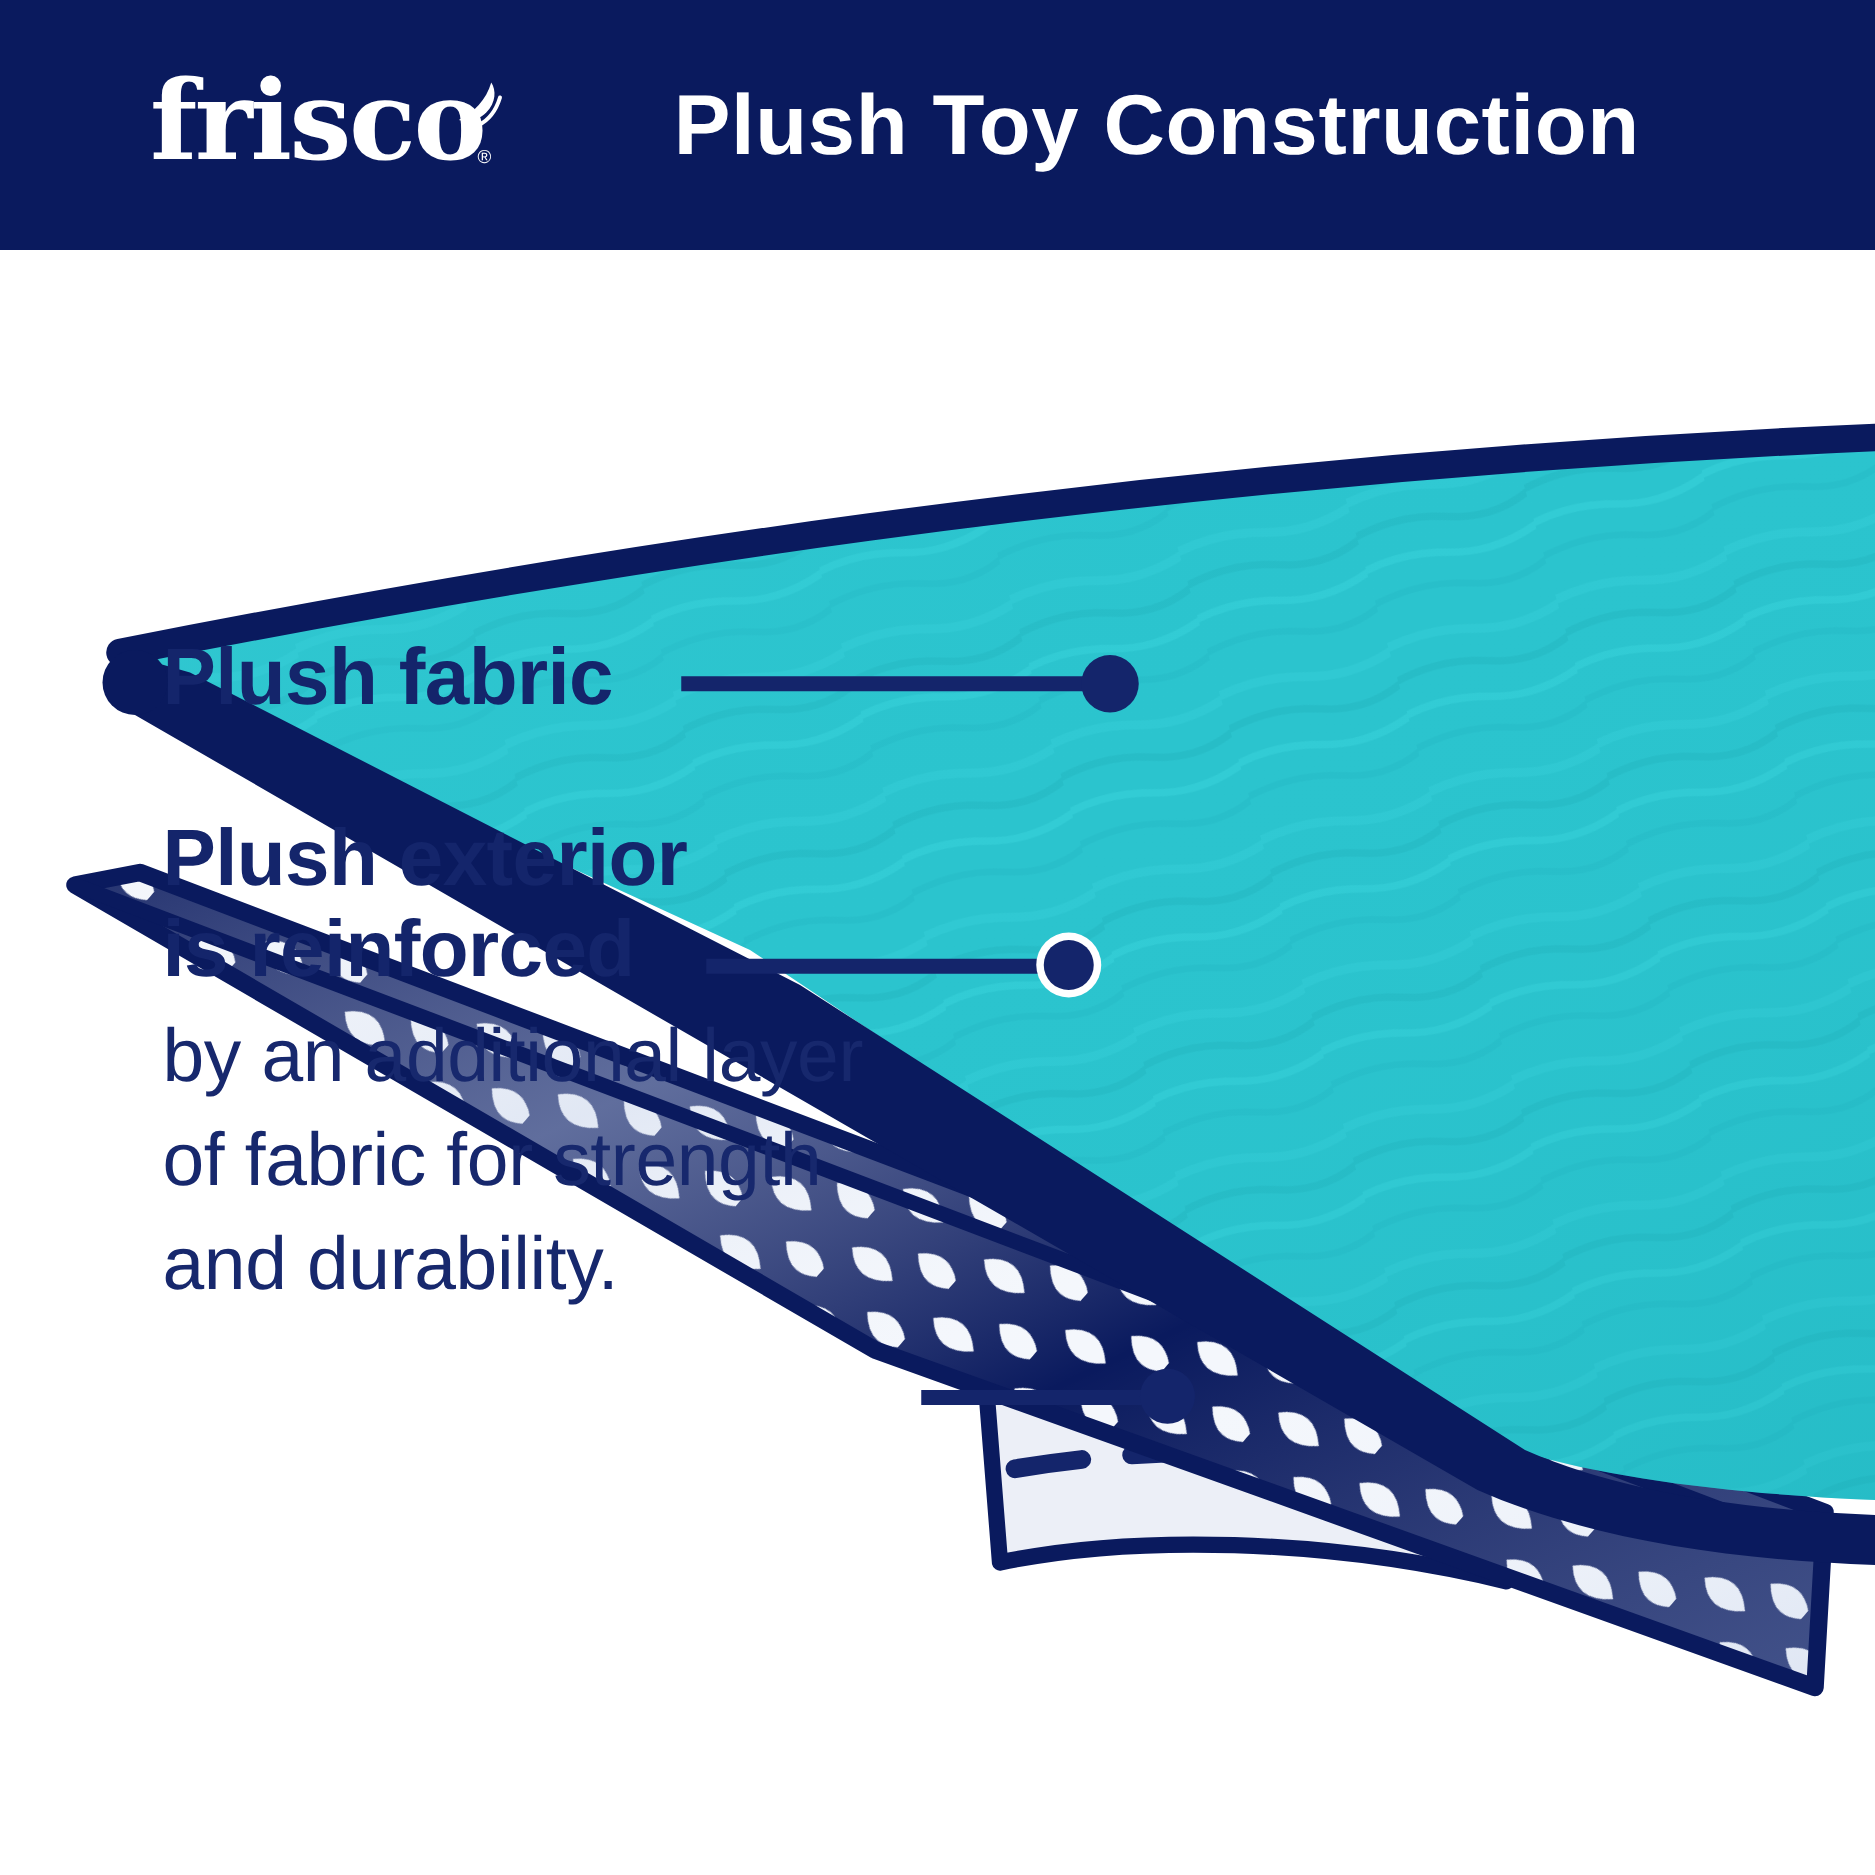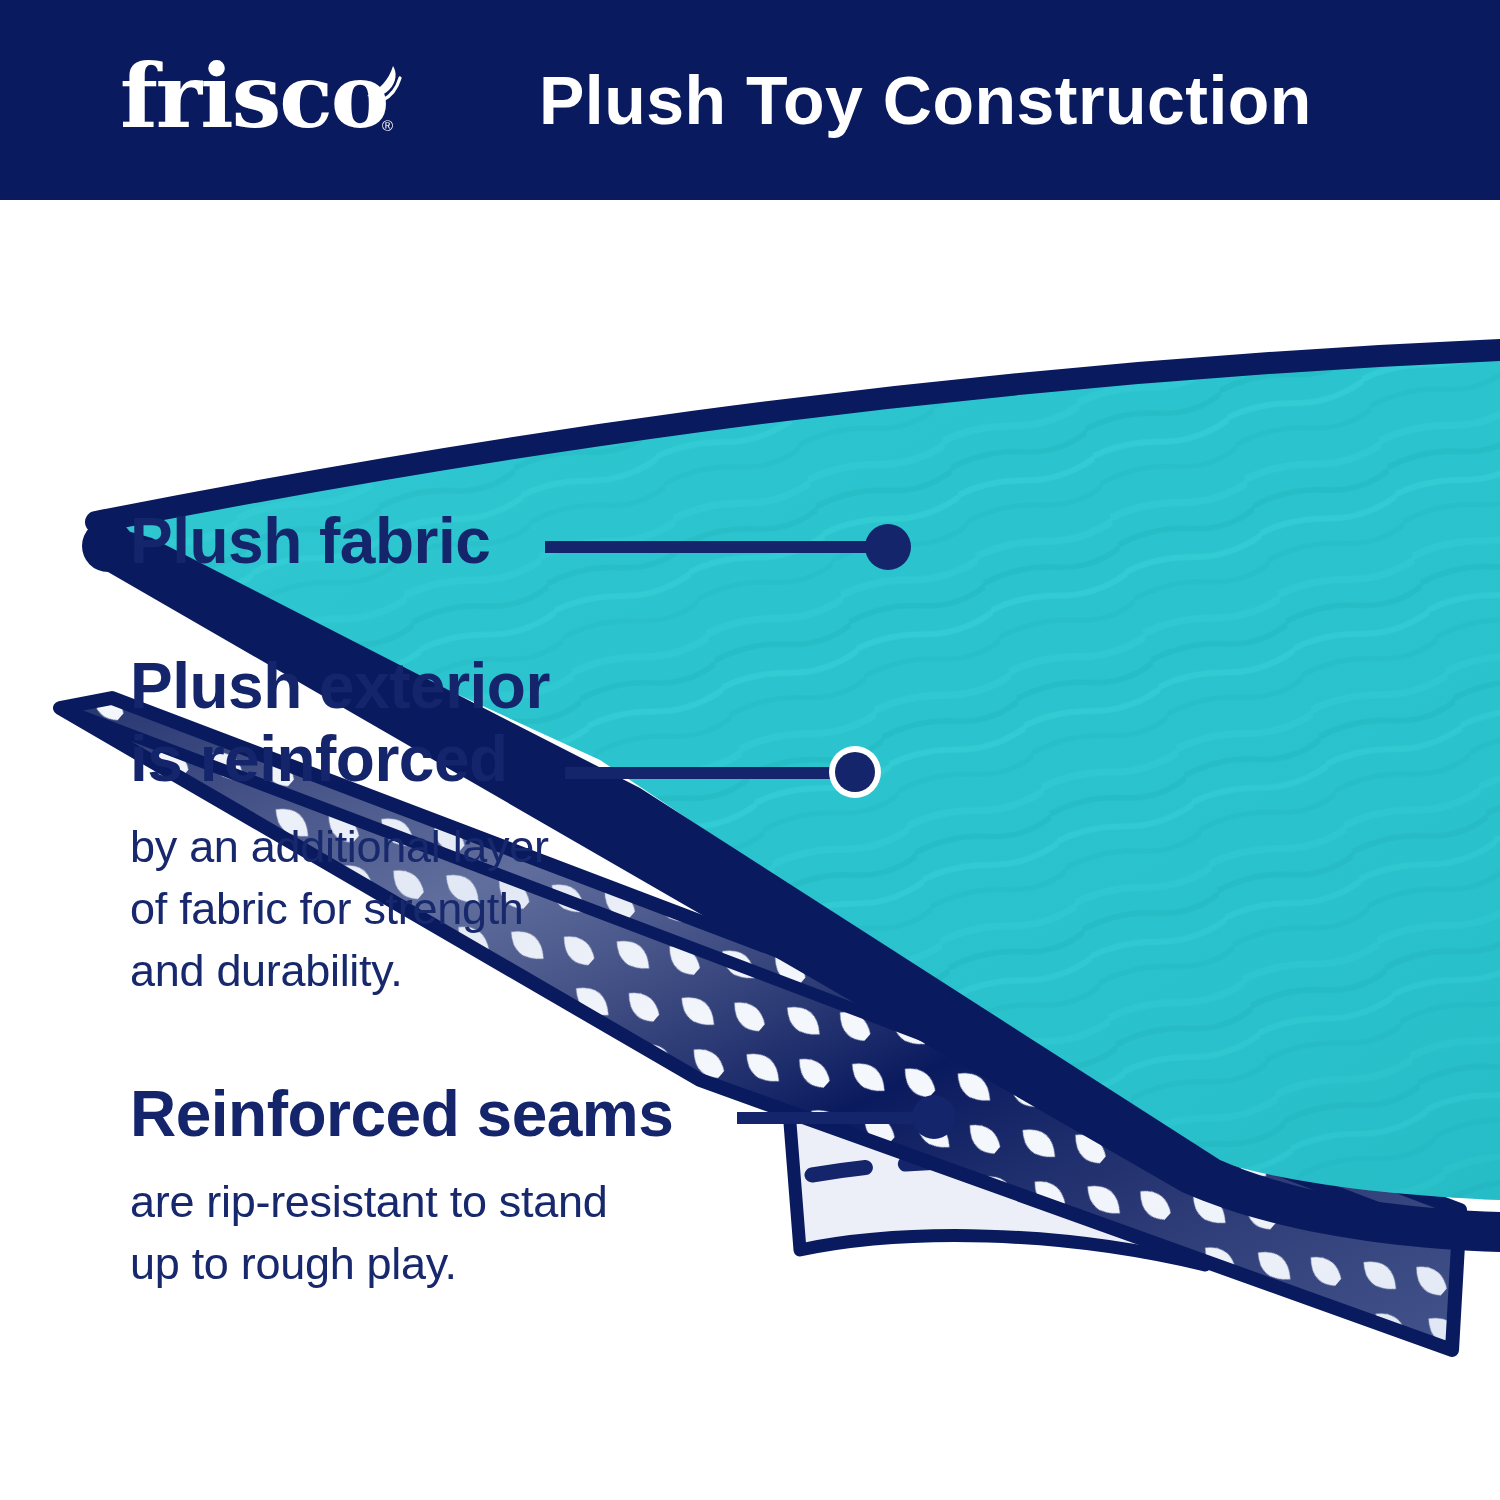--- a/index.html
+++ b/index.html
@@ -95,26 +95,26 @@
     font-weight: 700;
     font-size: 64px;
     line-height: 1.14;
     color: #14256b;
     white-space: pre-line;
     letter-spacing: -0.5px;
   }
   .callout-body {
     font-family: "Liberation Sans", sans-serif;
     font-weight: 400;
-    font-size: 45px;
+    font-size: 60px;
     line-height: 1.38;
     color: #17286d;
     white-space: pre-line;
     letter-spacing: -0.3px;
-    margin-top: 20px;
+    margin-top: 8px;
   }
 
   #callout-plush-fabric   { left: 130px; top: 505px;  width: 470px; }
   #callout-plush-exterior { left: 130px; top: 650px;  width: 600px; }
   #callout-reinforced-seams { left: 130px; top: 1078px; width: 680px; }
 
   
   #leaders {
     position: absolute;
     left: 0;
@@ -268,19 +268,14 @@
   </div>
 
   <div class="callout" id="callout-plush-exterior">
     <div class="callout-head">Plush exterior
 is reinforced</div>
     <div class="callout-body">by an additional layer
 of fabric for strength
 and durability.</div>
   </div>
 
-  <div class="callout" id="callout-reinforced-seams">
-    <div class="callout-head">Reinforced seams</div>
-    <div class="callout-body">are rip-resistant to stand
-up to rough play.</div>
-  </div>
 
 </div>
 
 </body></html>

